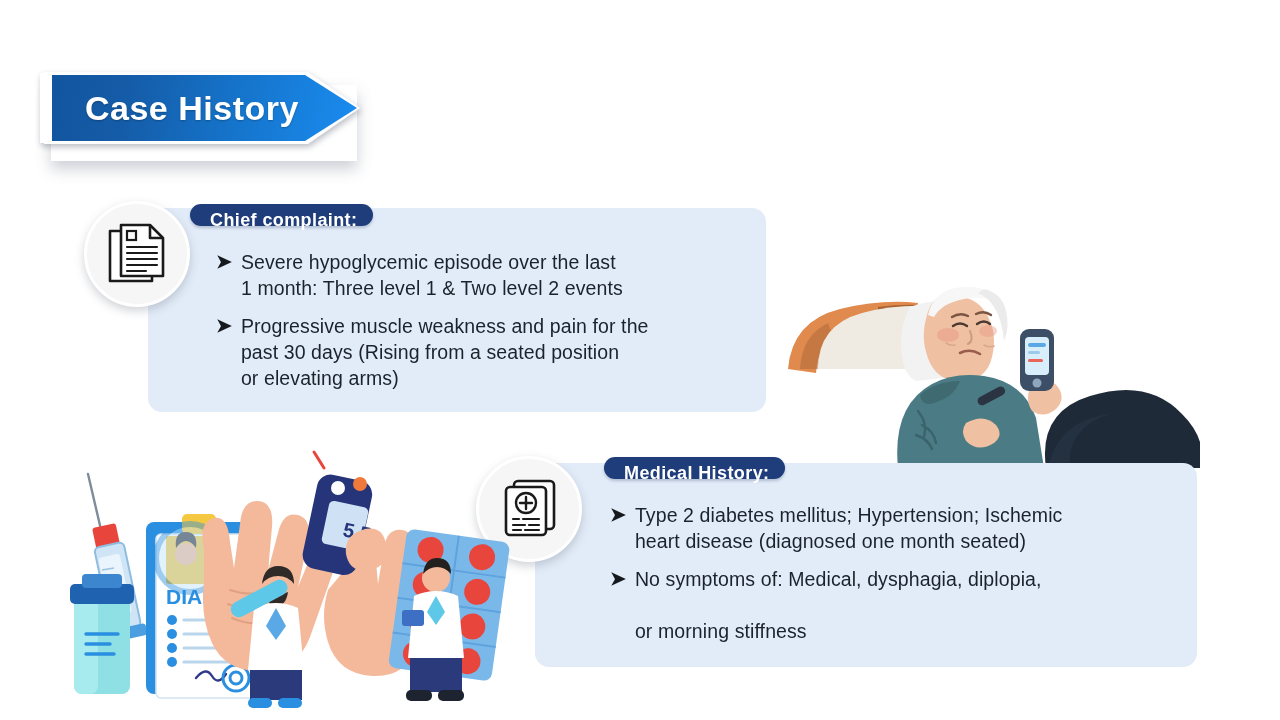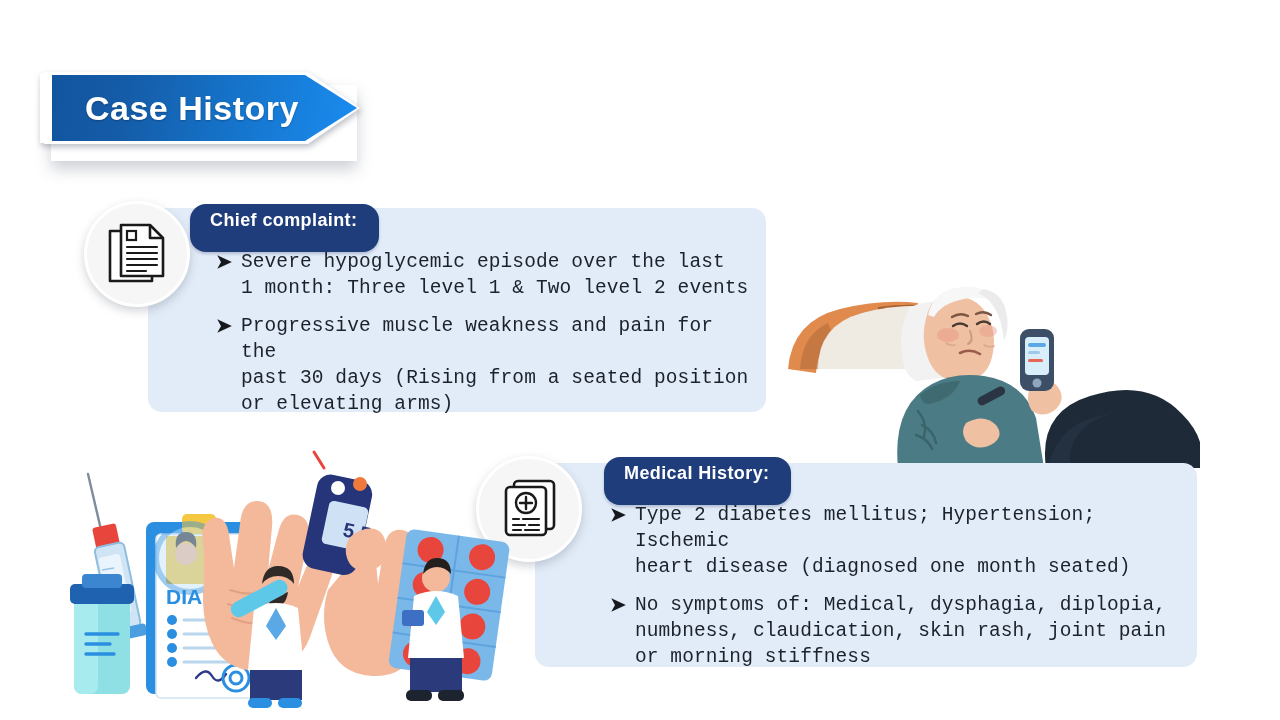--- a/index.html
+++ b/index.html
@@ -67,27 +67,27 @@
   .card {
     position: absolute;
     background: #e2ecf8;
     border-radius: 14px;
   }
   #card-chief { left: 148px; top: 170px; width: 618px; height: 204px; }
   #card-medical { left: 535px; top: 425px; width: 662px; height: 204px; }
 
   .card-pill {
     position: absolute;
-    height: 48px;
+    height: 22px;
     background: #1f3d7a;
     border-radius: 16px;
     color: #ffffff;
     font-size: 18px; font-weight: bold;
     line-height: 32px;
-    padding: 0 22px 0 20px;
+    padding: 0 16px 0 20px;
     letter-spacing: .4px;
     white-space: nowrap;
     box-shadow: 0 2px 3px rgba(30,50,100,.25);
   }
   #pill-chief { left: 190px; top: 166px; }
   #pill-medical { left: 604px; top: 419px; }
 
   .bullets {
     position: absolute;
     color: #1d2430;
@@ -106,21 +106,20 @@
     line-height: 26px;
     color: #15181d;
     margin-right: 9px;
     font-weight: bold;
   }
   .bullet-text {
     font-size: 19.5px;
     line-height: 26px;
     color: #1b222c;
     letter-spacing: .1px;
-    font-family: Liberation Mono, monospace;
   }
 
   
   .icon-badge {
     position: absolute;
     width: 106px; height: 106px;
     border-radius: 50%;
     background: #f6f6f6;
     border: 3px solid #ffffff;
     box-shadow: 0 4px 10px rgba(70,80,100,.25);
@@ -262,21 +261,21 @@
       <span class="bullet-mark">➤</span>
       <span class="bullet-text">
         <span>Type 2 diabetes mellitus; Hypertension; Ischemic</span><br>
         <span>heart disease (diagnosed one month seated)</span>
       </span>
     </div>
     <div class="bullet">
       <span class="bullet-mark">➤</span>
       <span class="bullet-text">
         <span>No symptoms of: Medical, dysphagia, diplopia,</span><br>
-        <span>numbness, claudication, skin rash, joint pain</span><br>
+        <br>
         <span>or morning stiffness</span>
       </span>
     </div>
   </div>
 
   <div class="icon-badge" id="badge-medical">
     <svg width="62" height="64" viewBox="0 0 62 64">
       <rect x="16" y="4" width="40" height="48" rx="4" fill="#ffffff" stroke="#1a1a1a" stroke-width="2.6"></rect>
       <rect x="8" y="10" width="40" height="48" rx="4" fill="#ffffff" stroke="#1a1a1a" stroke-width="2.6"></rect>
       <circle cx="28" cy="26" r="10" fill="none" stroke="#1a1a1a" stroke-width="2.4"></circle>

